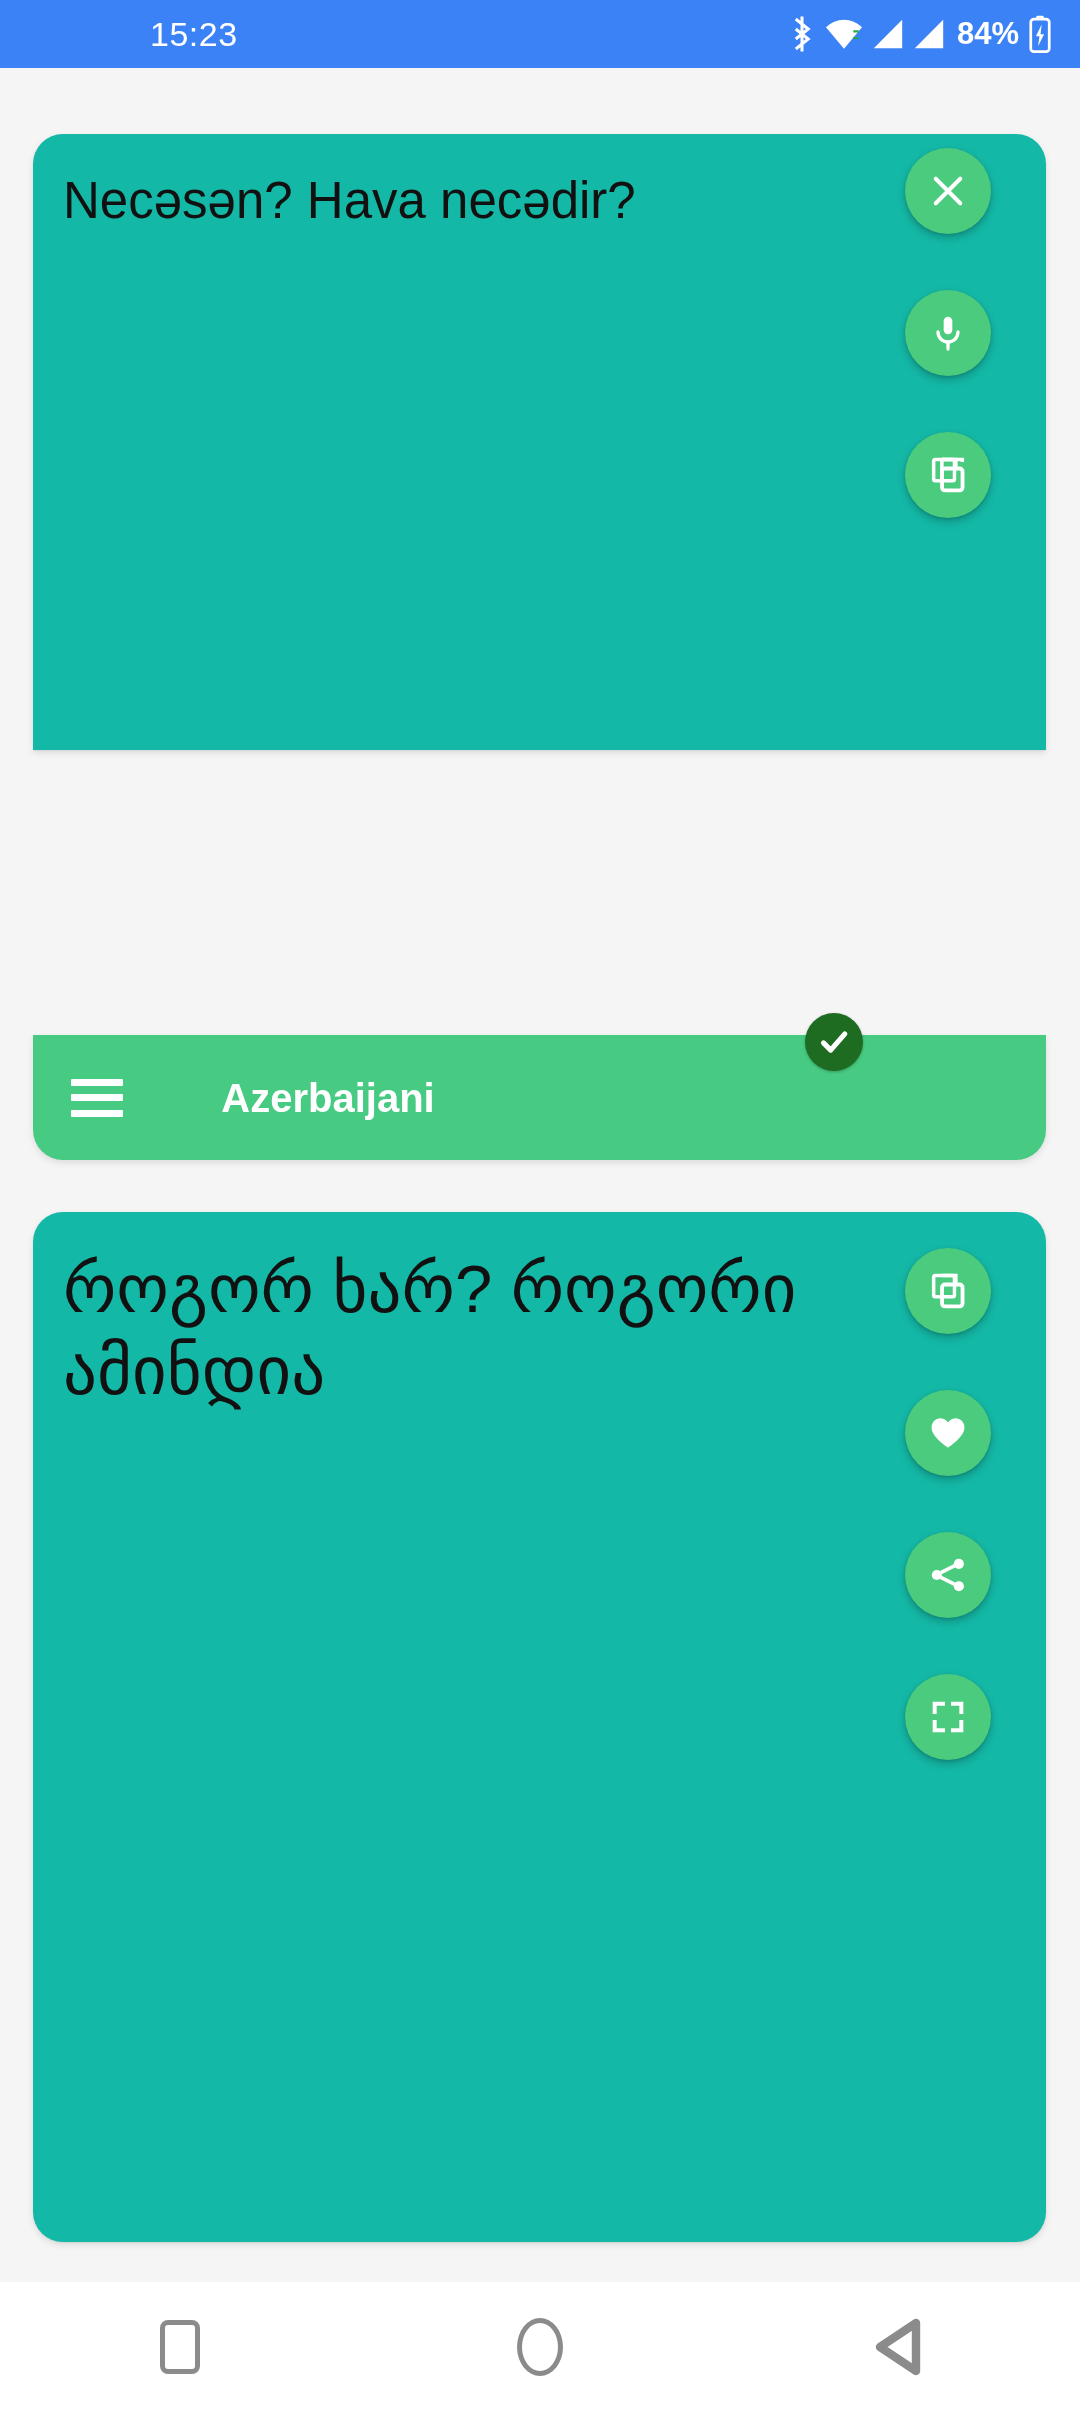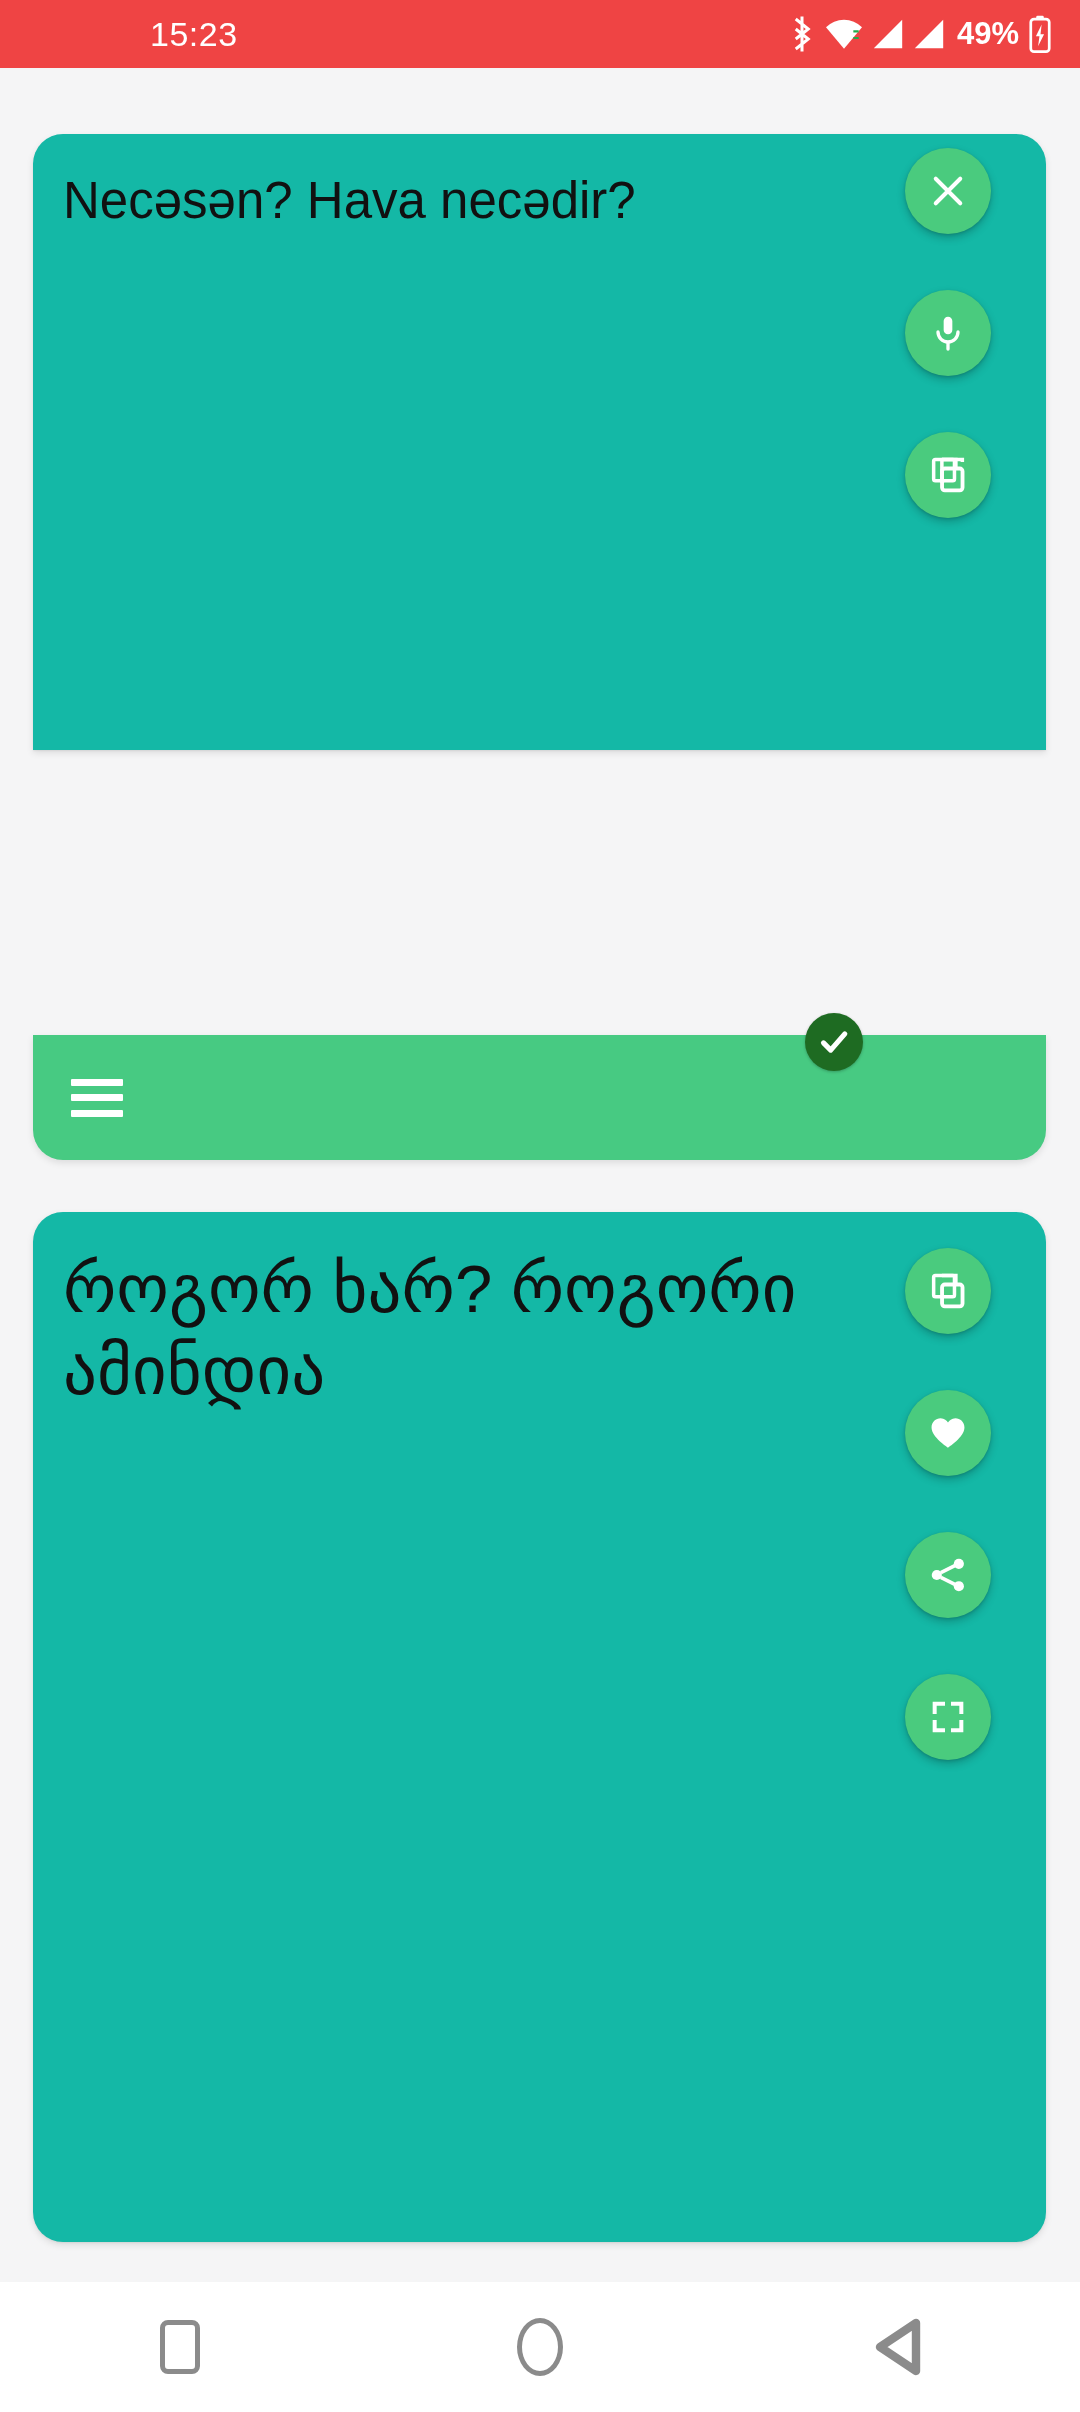--- a/index.html
+++ b/index.html
@@ -12,21 +12,21 @@
   #screen {
     position:relative;
     width:1080px; height:2412px;
     background:#f5f5f6;
   }
 
   
   #status-bar {
     position:absolute; left:0; top:0;
     width:1080px; height:68px;
-    background:#ef4444;
+    background:#3b82f6;
     display:flex; align-items:center;
   }
   #status-clock {
     position:absolute; left:150px; top:50%;
     transform:translateY(-50%);
     color:#ffffff; font-size:34px; font-weight:400;
     letter-spacing:0.5px;
   }
   #status-icons {
     position:absolute; right:28px; top:50%;
@@ -164,21 +164,21 @@
       <svg class="si" width="34" height="34" viewBox="0 0 24 24">
         <path d="M22 2 L22 22 L2 22 Z" fill="#ffffff"></path>
         <path d="M3.6 20.4 L20.4 20.4 L20.4 6.4 Z" fill="#22ab4b" opacity="0"></path>
         <path d="M20 5 L20 20 L5.5 20 Z" fill="#22ab4b" opacity="0"></path>
       </svg>
 
       <svg class="si" width="34" height="34" viewBox="0 0 24 24">
         <path d="M22 2 L22 22 L2 22 Z" fill="#ffffff"></path>
       </svg>
 
-      <span id="battery-pct">49%</span>
+      <span id="battery-pct">84%</span>
 
       <svg class="si" width="24" height="38" viewBox="0 0 16 28">
         <rect x="1.2" y="3" width="13.6" height="24" rx="2.4" fill="none" stroke="#ffffff" stroke-width="2"></rect>
         <rect x="5.2" y="0.6" width="5.6" height="2.6" rx="1" fill="#ffffff"></rect>
         <path d="M9.2 7 L5 15.6 L7.6 15.6 L6.6 23 L11 14.2 L8.4 14.2 Z" fill="#ffffff"></path>
       </svg>
     </div>
   </div>
 
   <div id="source-card" class="card">
@@ -207,20 +207,21 @@
       <rect x="8.6" y="8.3" width="11.7" height="12.5" rx="1.6" fill="none" stroke="#ffffff" stroke-width="2.2"></rect>
     </svg>
   </button>
 
   <div id="lang-bar">
     <div id="menu-icon">
       <span></span>
       <span></span>
       <span></span>
     </div>
+    <div class="lang-label" id="lang-source">Azerbaijani</div>
     <div id="lang-check">
       <svg width="36" height="36" viewBox="0 0 24 24">
         <path d="M5 12.6 L9.8 17.4 L19.2 6.6" stroke="#ffffff" stroke-width="3.4" fill="none" stroke-linecap="round" stroke-linejoin="round"></path>
       </svg>
     </div>
   </div>
 
   <div id="target-card" class="card">
     <div class="card-text" id="target-text">როგორ ხარ? როგორი ამინდია</div>
   </div>

